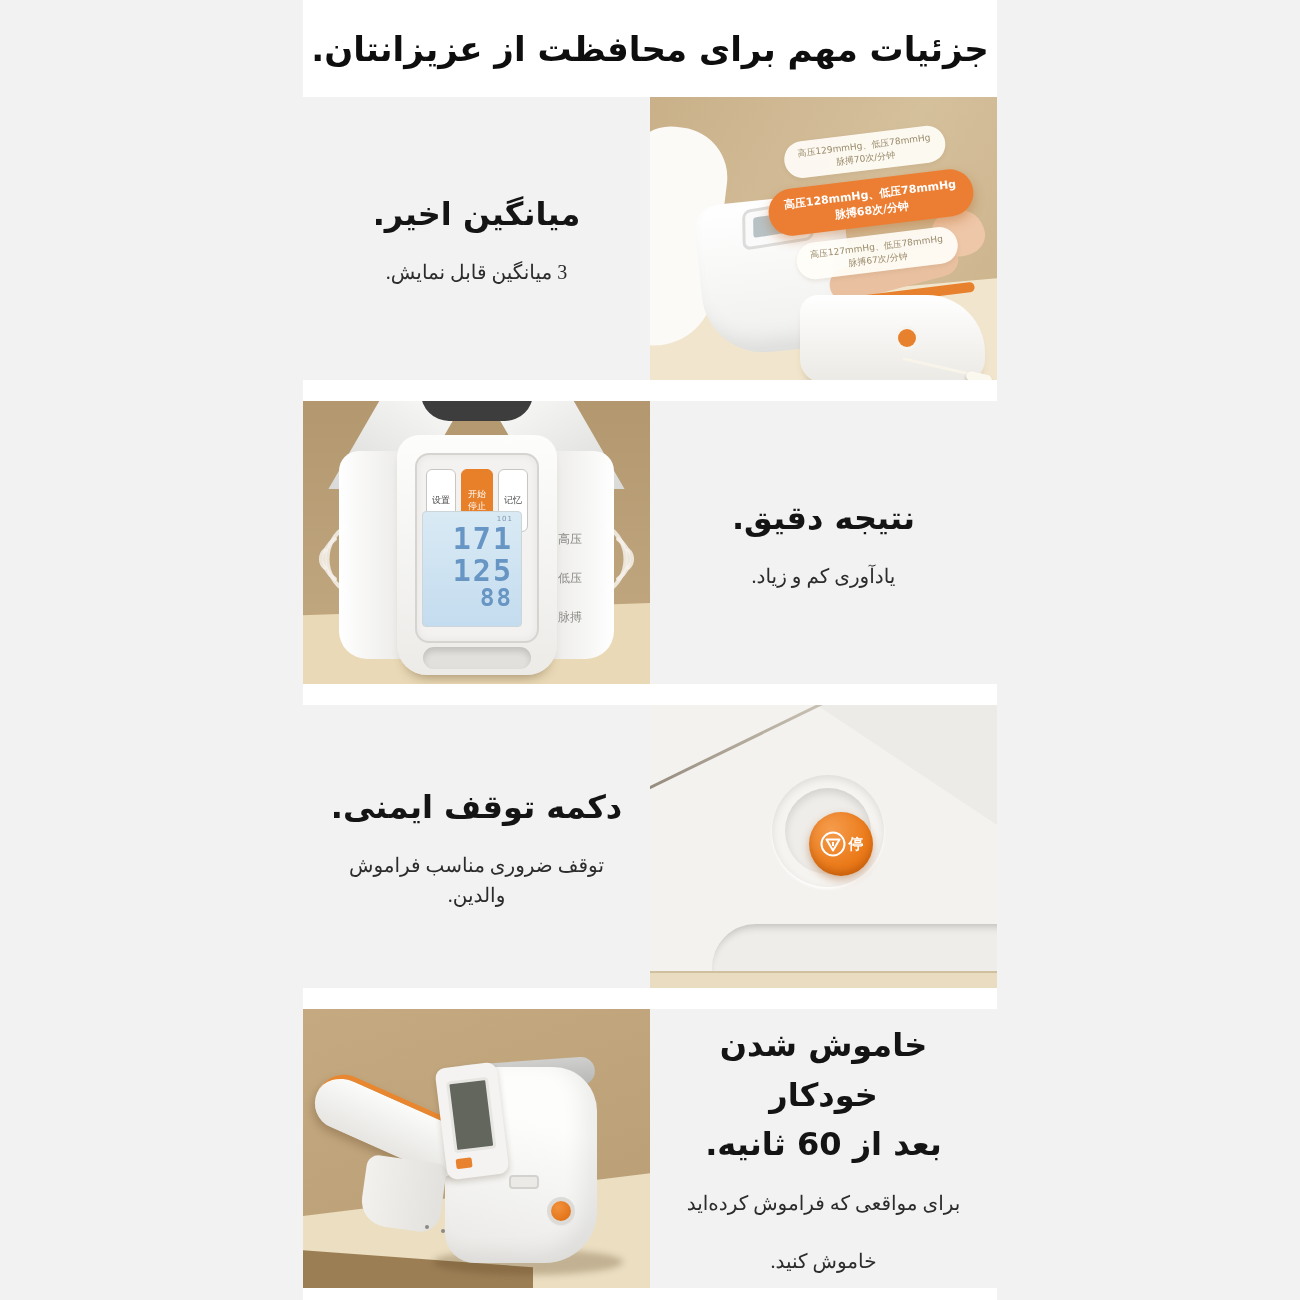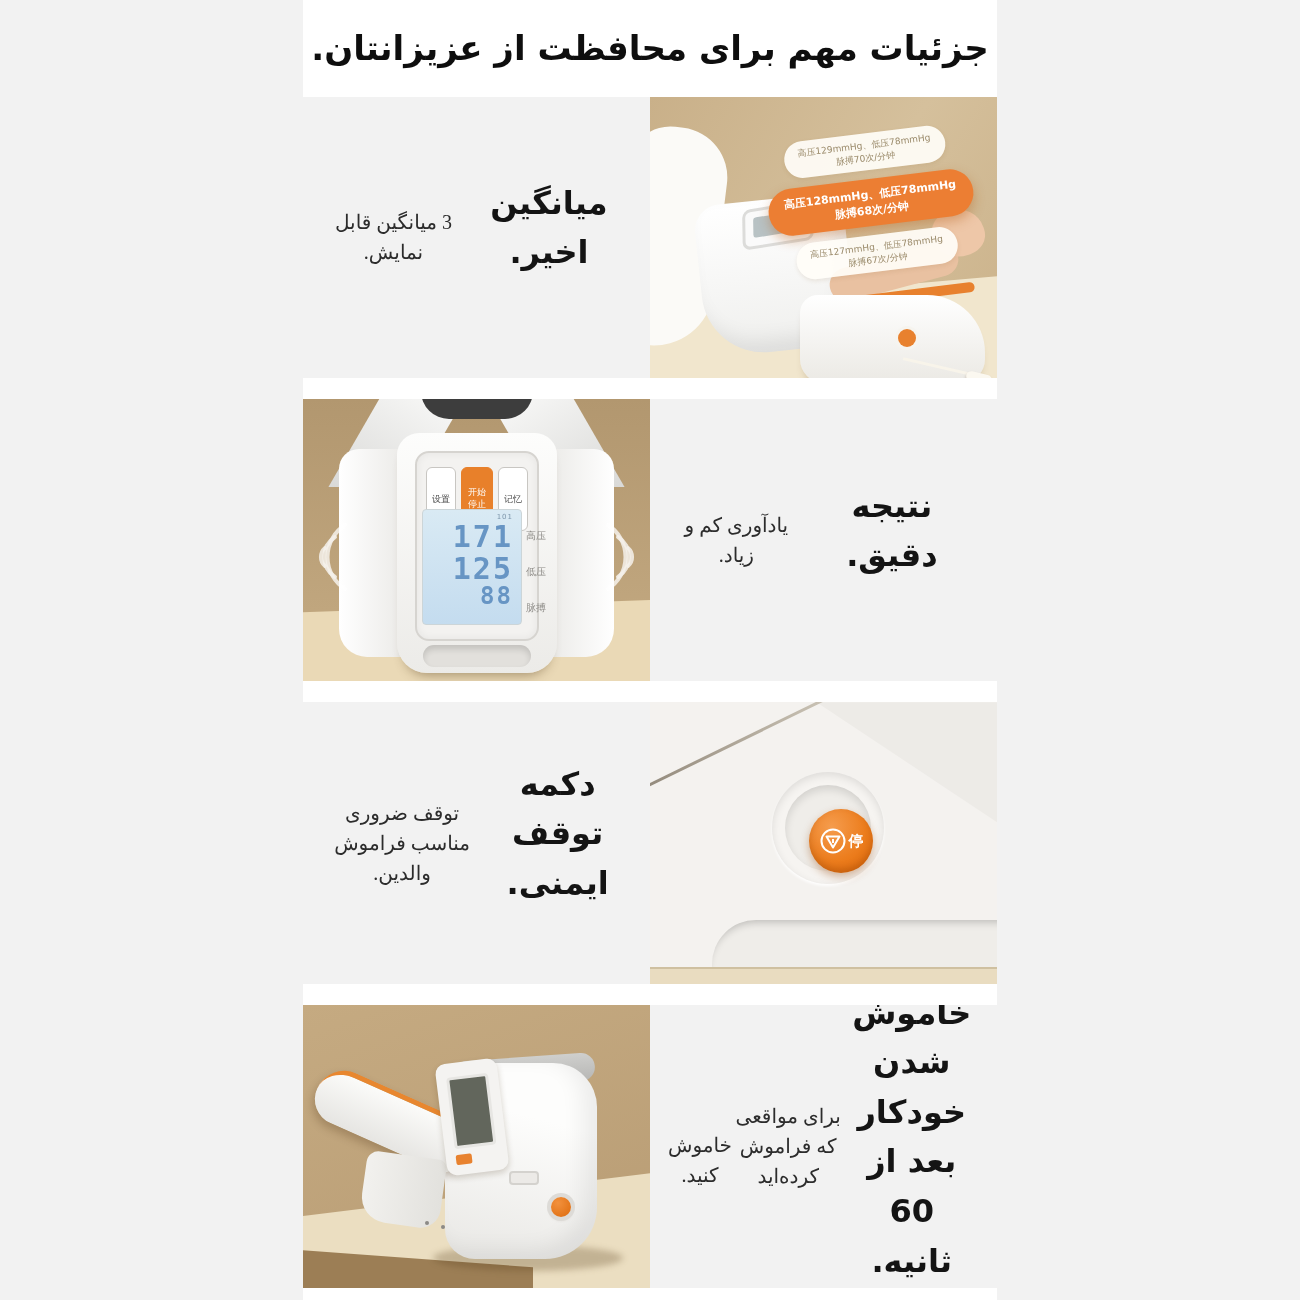--- a/index.html
+++ b/index.html
@@ -7,21 +7,21 @@
   .page { position: relative; width: 1300px; height: 1300px; background: #f2f2f2; overflow: hidden; }
   .content { position: absolute; left: 303px; top: 0; width: 694px; height: 1300px; background: #ffffff; display: flex; flex-direction: column; }
 
   .title-bar { height: 97px; display: flex; align-items: center; justify-content: center; background: #ffffff; }
   .page-title { direction: rtl; font-size: 34px; font-weight: bold; color: #0e0e0e; letter-spacing: 0; text-align: center; }
 
   .section { height: 283px; display: flex; margin-bottom: 21px; }
   .section:last-child { margin-bottom: 12px; flex: 1; }
   .half { width: 347px; height: 100%; position: relative; overflow: hidden; }
 
-  .text-panel { background: #f2f2f2; display: flex; flex-direction: row; align-items: center; justify-content: center; direction: rtl; text-align: center; padding: 0 18px; }
+  .text-panel { background: #f2f2f2; display: flex; flex-direction: column; align-items: center; justify-content: center; direction: rtl; text-align: center; padding: 0 18px; }
   .heading { font-size: 32px; font-weight: bold; color: #141414; margin-bottom: 18px; line-height: 1.55; }
   .subheading { font-size: 20px; color: #2c2c2c; line-height: 1.5; font-family: Liberation Serif, serif; }
   .subheading + .subheading { margin-top: 28px; }
 
   
   .scene1 { background: linear-gradient(120deg, #c9b089 0%, #d5c09c 55%, #cbb28a 100%); }
   .s1-table { position: absolute; left: -15px; bottom: -48px; width: 390px; height: 135px; background: #f1e6cd; transform: rotate(-5deg); }
   .s1-sleeve { position: absolute; left: -30px; top: 30px; width: 100px; height: 220px; background: #fbfaf7; border-radius: 42px 50px 60px 40px; transform: rotate(7deg); }
   .s1-upperarm { position: absolute; left: 55px; top: 148px; width: 125px; height: 58px; background: #ecc4a4; border-radius: 30px; transform: rotate(20deg); }
   .s1-forearm { position: absolute; left: 178px; top: 158px; width: 132px; height: 34px; background: #e9c1a1; border-radius: 18px; transform: rotate(-15deg); }
@@ -52,21 +52,21 @@
   .s2-panel { position: absolute; top: 52px; left: 112px; width: 124px; height: 190px; background: #f3f2f0; border: 2px solid #d6d4d0; border-radius: 14px; box-shadow: inset 0 0 8px rgba(0,0,0,.06); }
   .s2-buttons { position: absolute; top: 68px; left: 118px; width: 112px; display: flex; gap: 5px; justify-content: center; align-items: stretch; }
   .s2-btn { background: #ffffff; border: 1.5px solid #c8c6c2; border-radius: 6px; font-size: 9px; color: #4e4e4e; padding: 8px 5px; display: flex; align-items: center; }
   .s2-btn.start { background: #e8802a; color: #ffffff; border-color: #e8802a; padding: 19px 6px; text-align: center; line-height: 1.3; flex-direction: column; justify-content: center; }
   .s2-lcd { position: absolute; top: 110px; left: 119px; width: 100px; height: 116px; background: linear-gradient(180deg, #d9eaf4, #c4dcef); border: 1px solid #ccd5d8; border-radius: 4px; padding: 3px 8px 2px 14px; display: flex; flex-direction: column; align-items: flex-end; }
   .lcd-small { font-size: 7px; color: #7d96ab; letter-spacing: 1px; align-self: flex-end; }
   .lcd-num { font-family: "DejaVu Sans Mono", monospace; font-weight: bold; color: #6795c4; line-height: 1.05; letter-spacing: 2px; }
   .lcd-sys, .lcd-dia { font-size: 30px; }
   .lcd-pul { font-size: 24px; }
   .s2-lcd-labels { position: absolute; left: 223px; top: 130px; display: flex; flex-direction: column; gap: 22px; }
-  .s2-lcd-labels span { font-size: 10px; color: #8d8b87; }
+  .s2-lcd-labels span { font-size: 12px; color: #8d8b87; margin-left: 32px; }
   .s2-handle { position: absolute; left: 120px; top: 246px; width: 108px; height: 22px; background: #e2e0dc; border-radius: 12px; box-shadow: inset 0 4px 6px rgba(0,0,0,.14); }
   .s2-wave { position: absolute; top: 116px; opacity: .85; }
   .s2-wave.left { left: 6px; }
   .s2-wave.right { right: 6px; transform: scaleX(-1); }
 
   
   .scene3 { background: #f4f2ef; }
   .s3-upper { position: absolute; left: 0; top: 0; width: 100%; height: 120px; background: #edebe7; clip-path: polygon(0 0, 100% 0, 100% 100%, 48% 0); }
   .s3-diag { position: absolute; left: -6px; top: 84px; width: 200px; height: 3px; background: linear-gradient(90deg, #938a7c, #c9c2b4); transform: rotate(-26deg); transform-origin: left center; }
   .s3-ring-outer { position: absolute; left: 122px; top: 70px; width: 112px; height: 112px; border-radius: 50%; background: #f6f4f1; box-shadow: inset 0 3px 8px rgba(0,0,0,.10), 0 2px 3px rgba(255,255,255,.9); }

